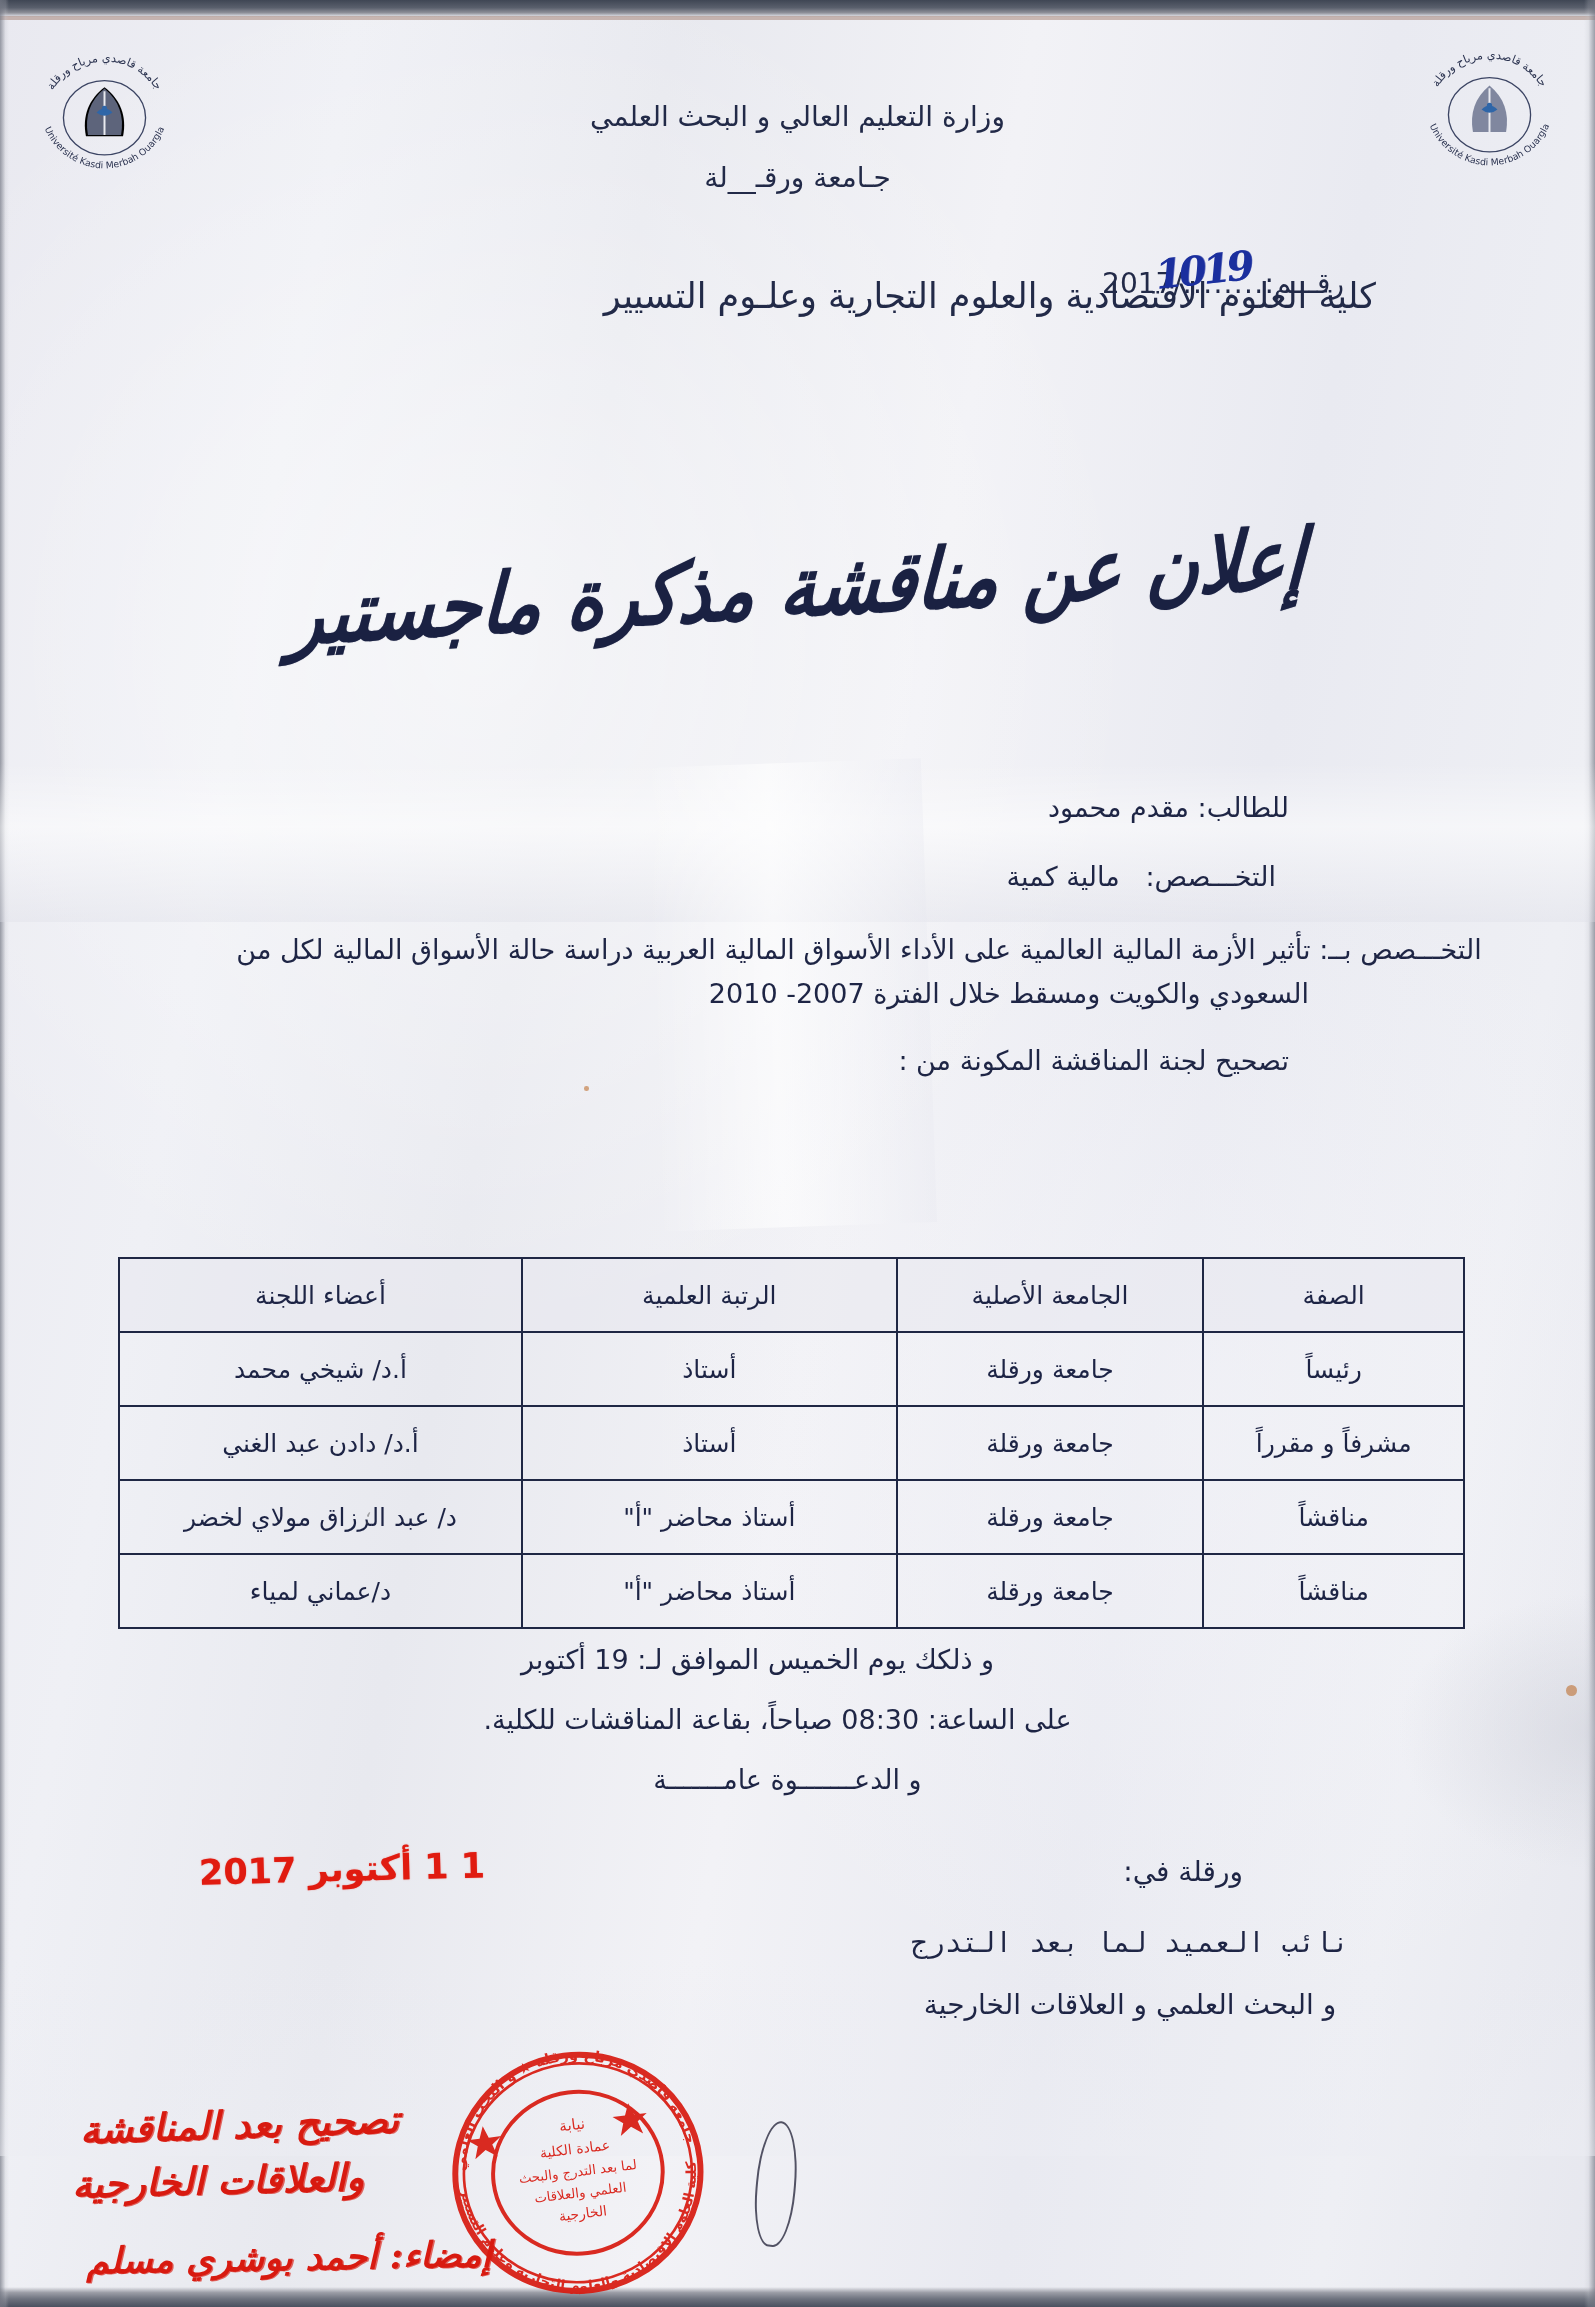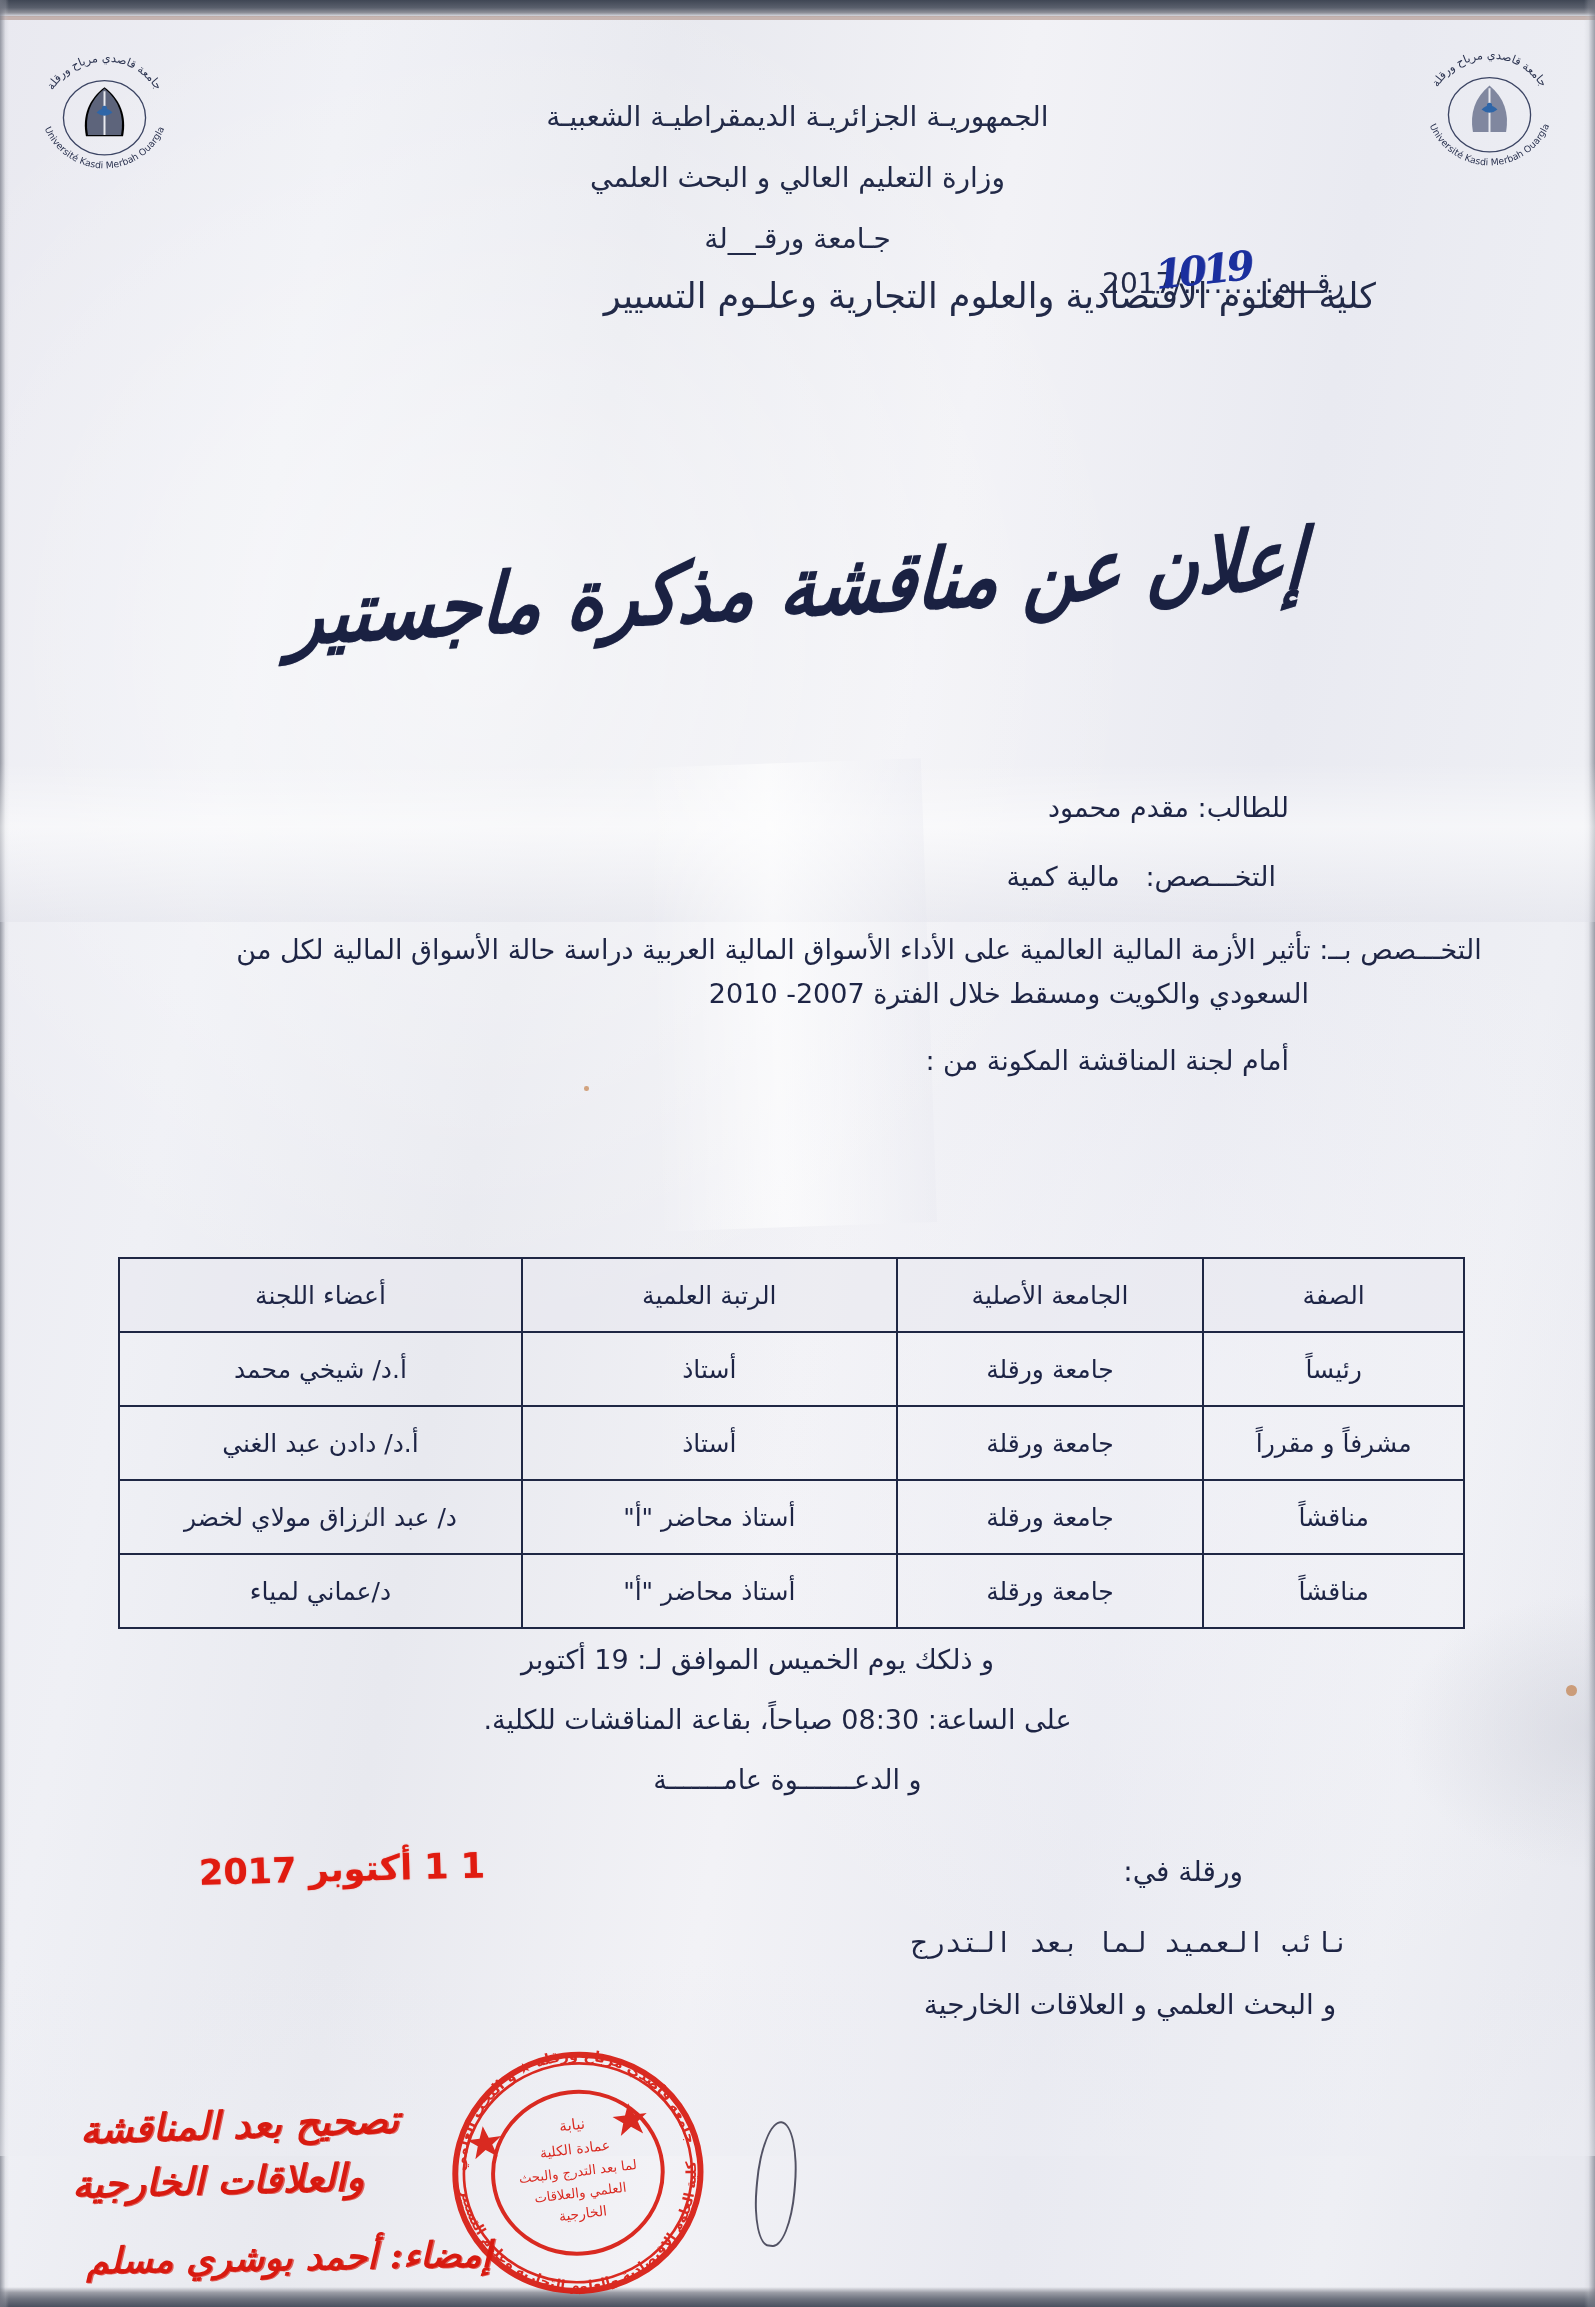--- a/index.html
+++ b/index.html
@@ -195,21 +195,20 @@
     <path d="M120 76 C 98 94 90 118 95 146 L145 146 C150 118 142 94 120 76 Z" fill="#6d7590" opacity="0.85"></path>
     <path d="M120 80 L120 146" stroke="#e9eaf0" stroke-width="3"></path>
     <path d="M108 112 q12 -12 24 0 q-12 10 -24 0 Z" fill="#2f66a8"></path>
     <circle cx="120" cy="106" r="4" fill="#2f66a8"></circle>
     <text font-size="14" fill="#2b3350" font-family="DejaVu Sans, sans-serif">
       <textPath href="#arcR2" startOffset="50%" text-anchor="middle">Université Kasdi Merbah Ouargla</textPath>
     </text>
   </svg>
 
   <div class="header">
-    <div class="hline h1">الجمهوريـة الجزائريـة الديمقراطيـة الشعبيـة</div>
     <div class="hline h2">وزارة التعليم العالي و البحث العلمي</div>
     <div class="hline h3">جـامعة ورقـ__لة</div>
   </div>
 
   <div class="faculty-line">كلية العلوم الاقتصادية والعلوم التجارية وعلـوم التسيير</div>
 
   <div class="ref-line">
     <span class="ref-lbl">رقـــم:</span>
     <span class="ref-dots">........</span>
     <span>/</span>
@@ -232,21 +231,21 @@
       <span>التخـــصص:</span>
       <span style="padding-right:17px;">مالية كمية</span>
     </div>
 
     <div class="p-line p-theme">
       <span>التخـــصص بــ:</span>
       <span>تأثير الأزمة المالية العالمية على الأداء الأسواق المالية العربية دراسة حالة الأسواق المالية لكل من</span>
     </div>
     <div class="p-line p-theme2">السعودي والكويت ومسقط خلال الفترة  2007- 2010</div>
 
-    <div class="p-line p-committee">أمام لجنة المناقشة المكونة من :</div>
+    <div class="p-line p-committee">تصحيح لجنة المناقشة المكونة من :</div>
   </div>
 
   <table class="tbl">
     <thead>
       <tr>
         <th class="col-role">الصفة</th>
         <th class="col-univ">الجامعة الأصلية</th>
         <th class="col-rank">الرتبة العلمية</th>
         <th class="col-name">أعضاء اللجنة</th>
       </tr>

